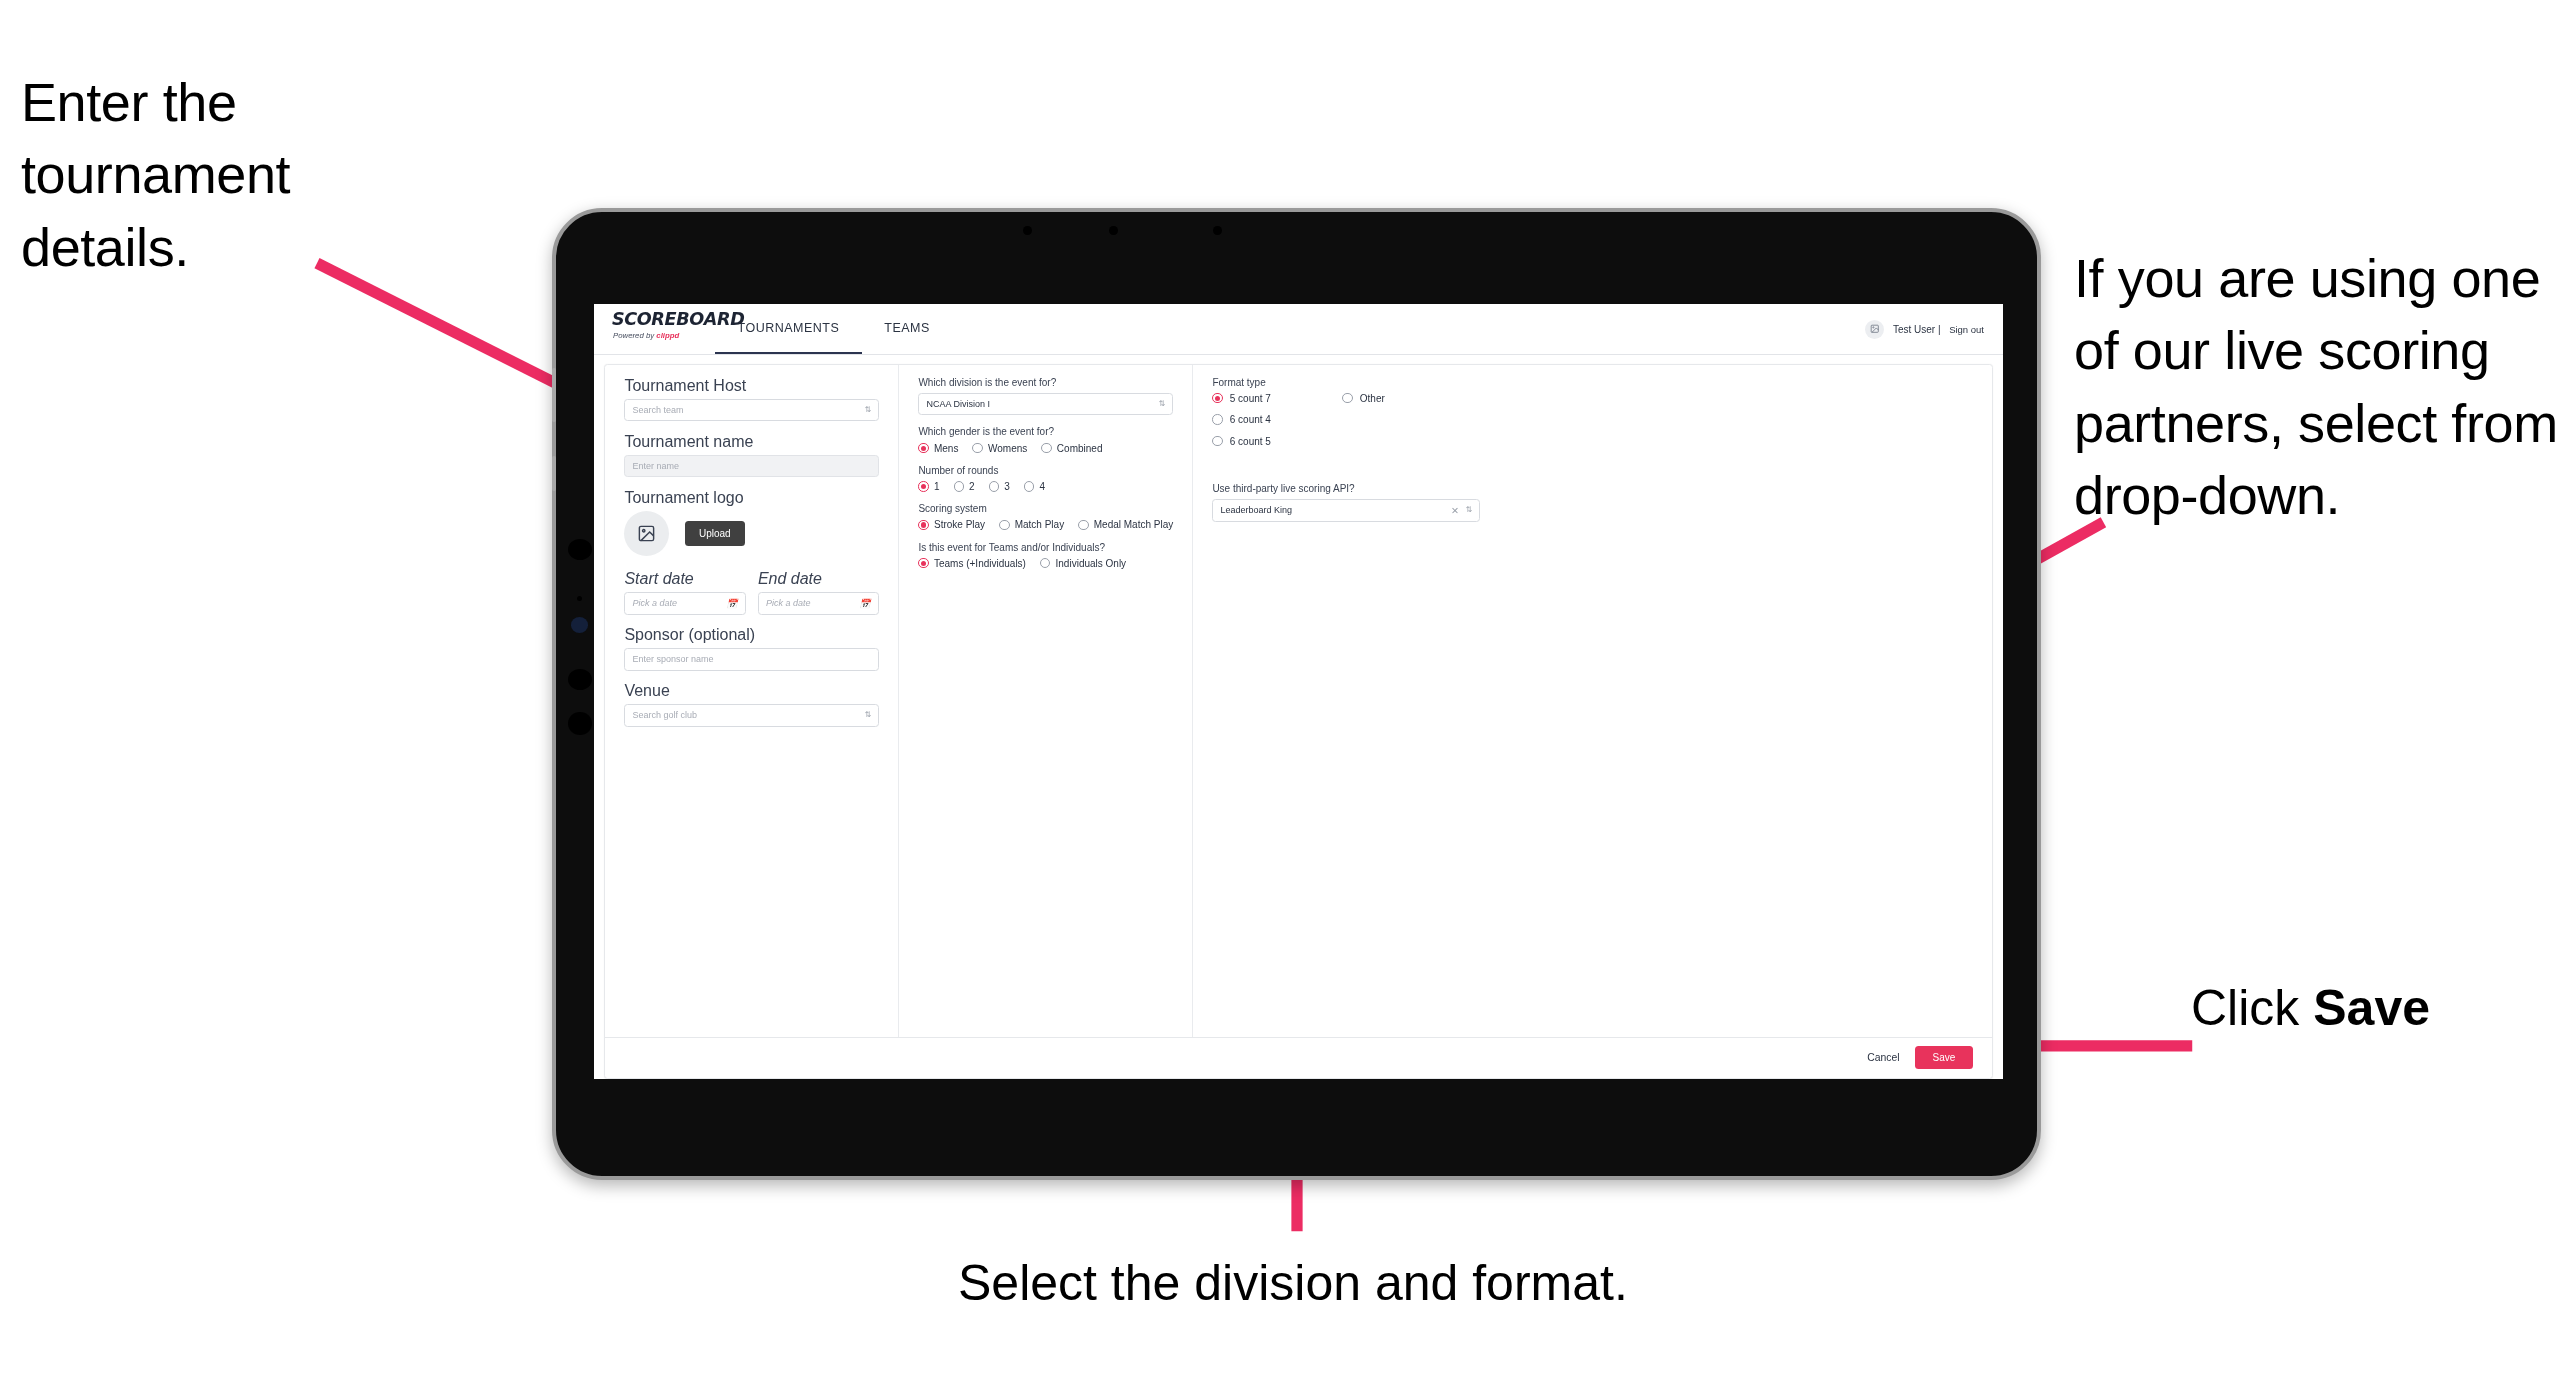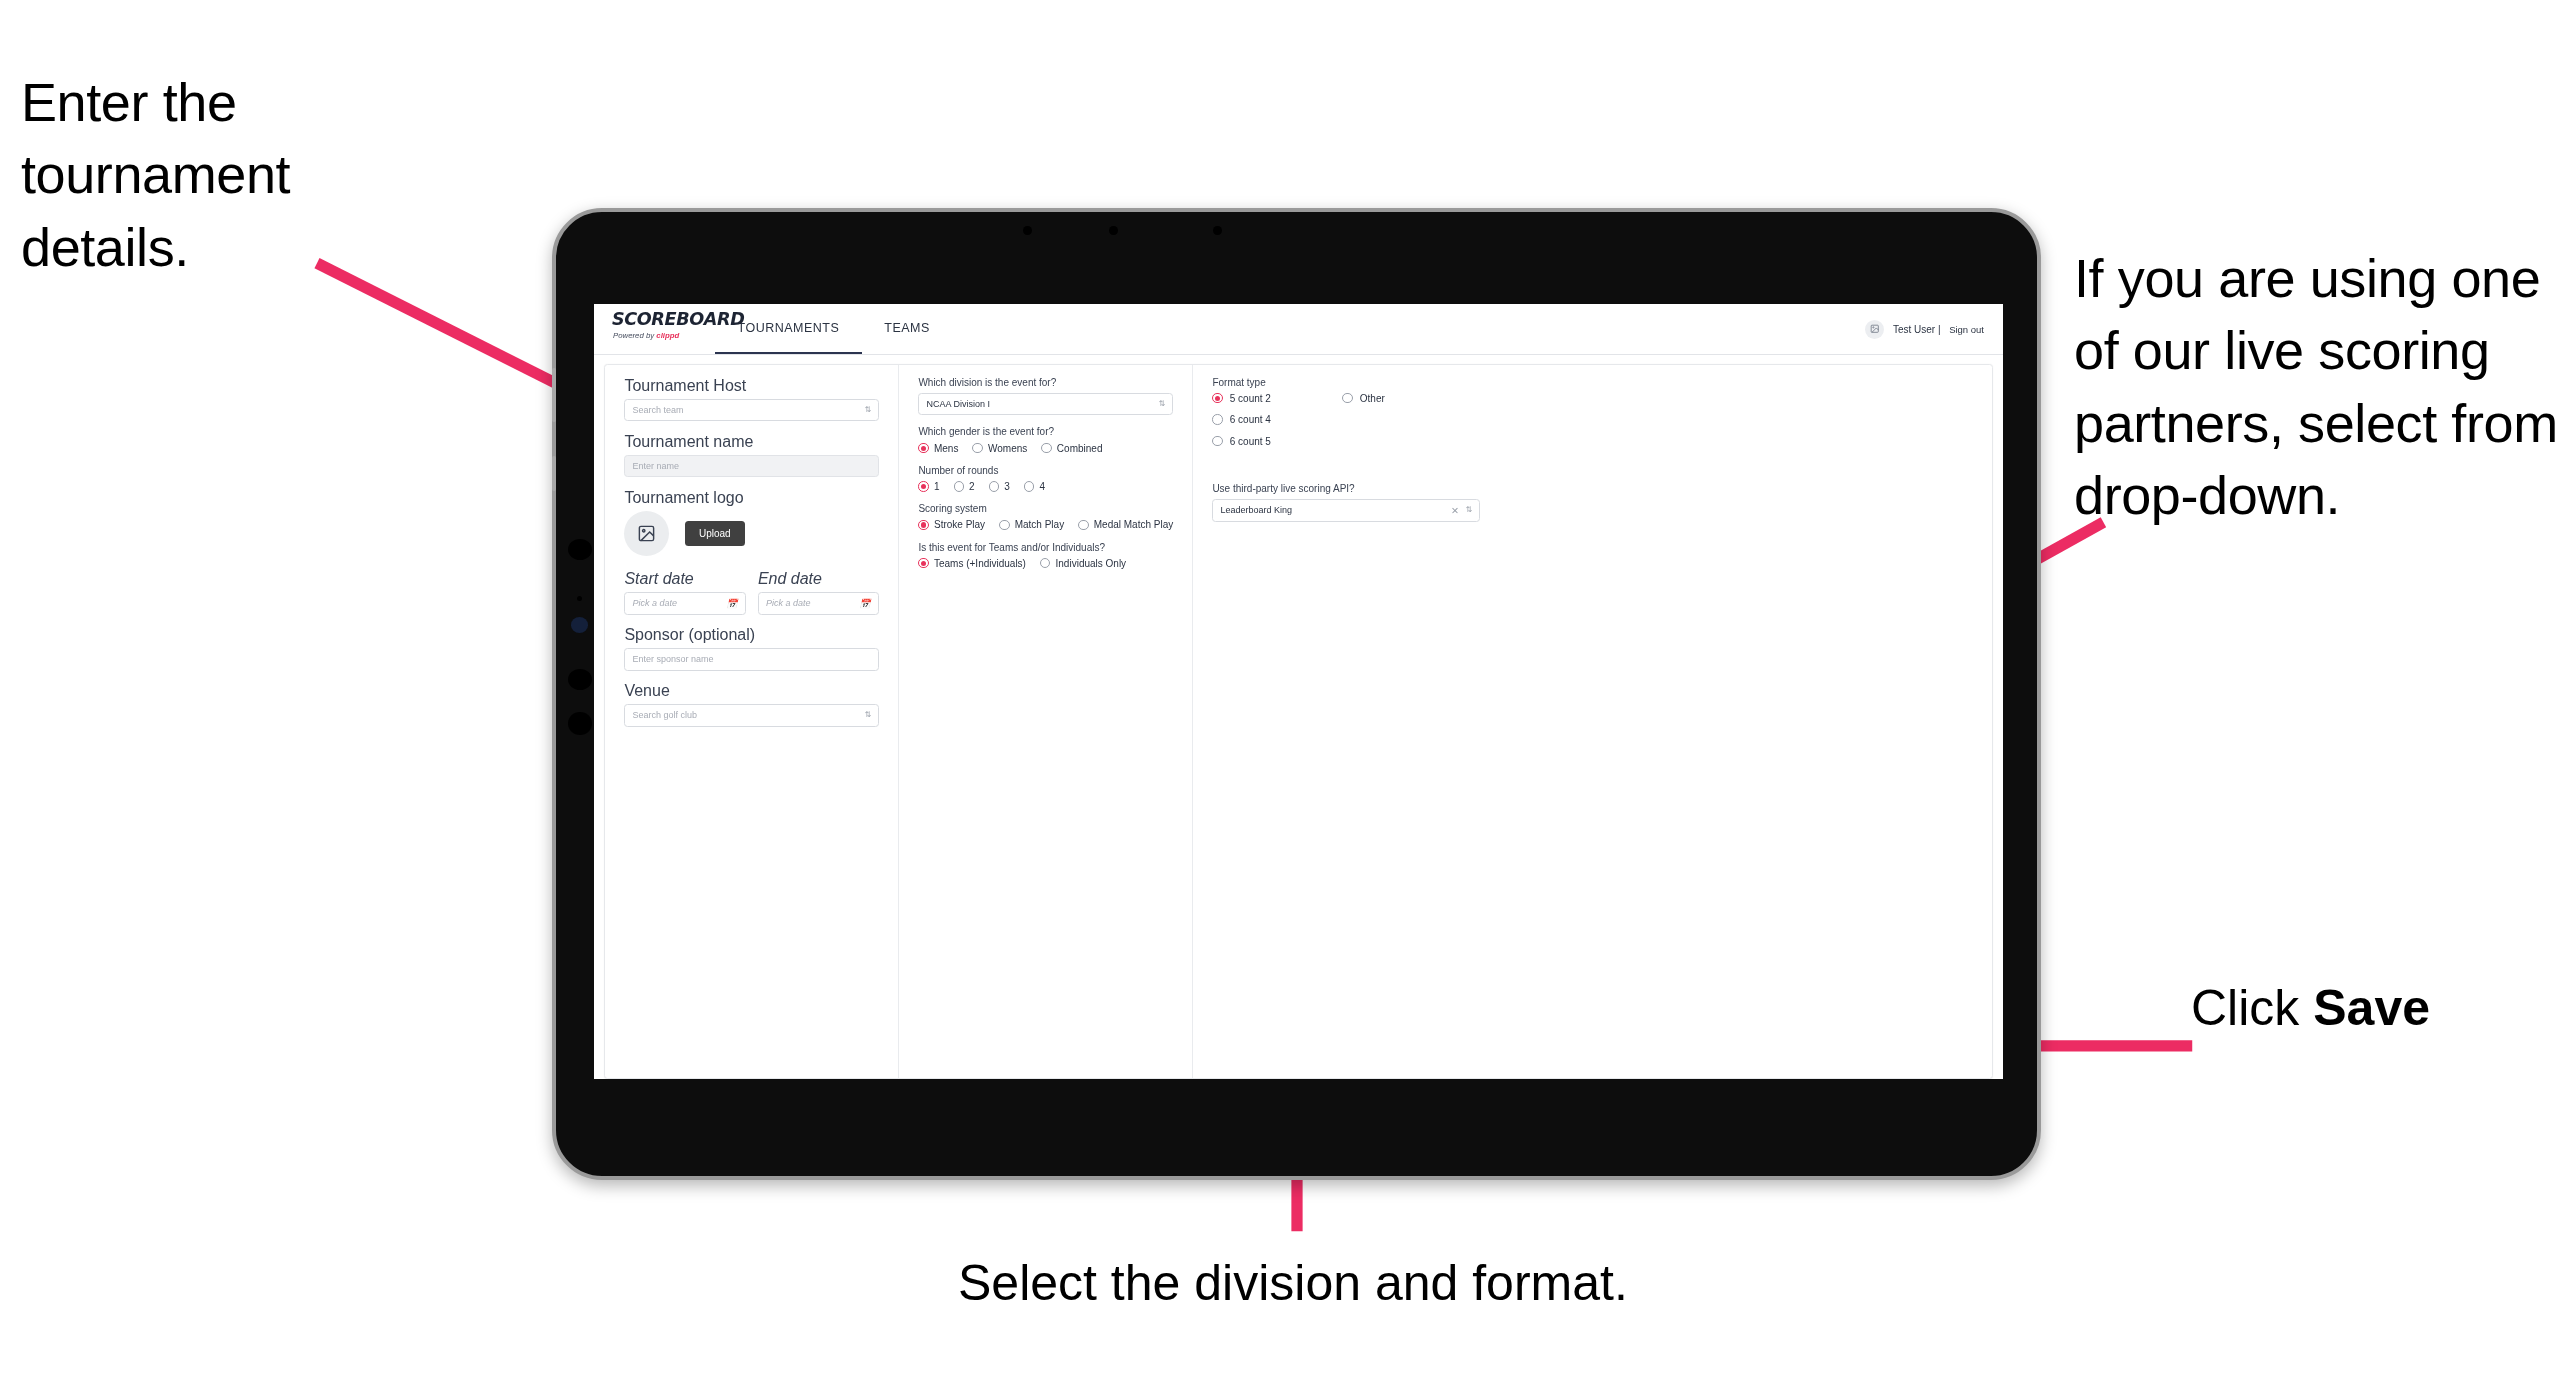--- a/index.html
+++ b/index.html
@@ -327,21 +327,21 @@
           </div>
         </div>
 
         <div class="col" id="col3">
 
           <div class="qlabel">Format type</div>
           <div id="fmt-grid">
             <div id="fmt-left">
               <div class="fmt-item">
                 <span class="rdot on"></span>
-                <span class="ropt-label">5 count 2</span>
+                <span class="ropt-label">5 count 7</span>
               </div>
               <div class="fmt-item">
                 <span class="rdot"></span>
                 <span class="ropt-label">6 count 4</span>
               </div>
               <div class="fmt-item">
                 <span class="rdot"></span>
                 <span class="ropt-label">6 count 5</span>
               </div>
             </div>
@@ -358,17 +358,21 @@
             <div class="finput filled">
               <span class="val">Leaderboard King</span>
               <span class="xmark">✕</span>
               <span class="chev">⇅</span>
             </div>
           </div>
         </div>
 
       </div>
 
+      <div id="card-foot">
+        <div id="cancel-btn">Cancel</div>
+        <div id="save-btn">Save</div>
+      </div>
 
     </div>
   </div>
 </div>
 
 
 </body></html>

